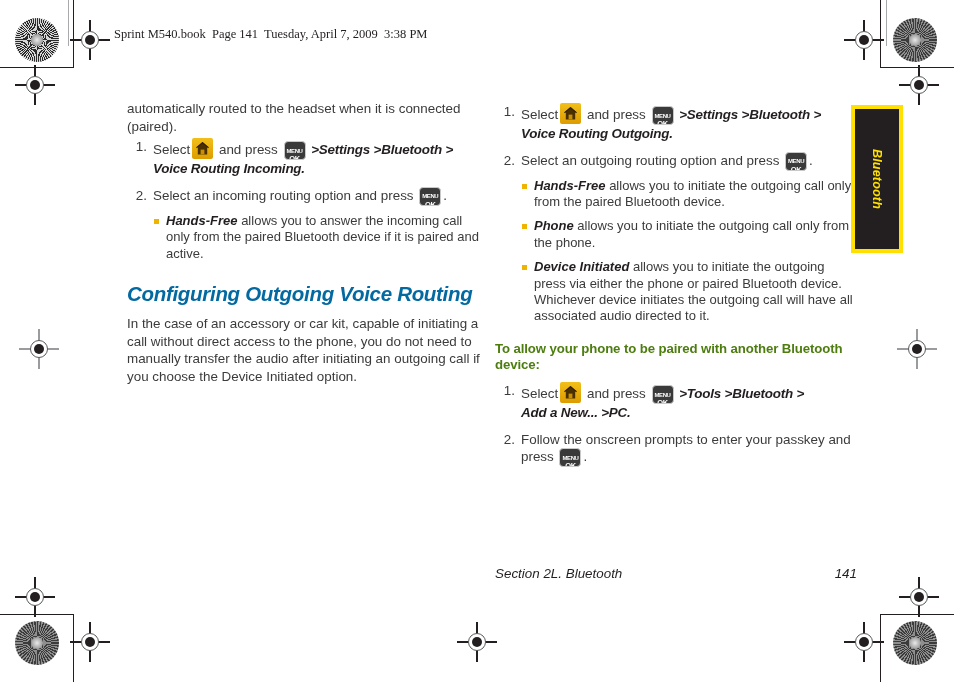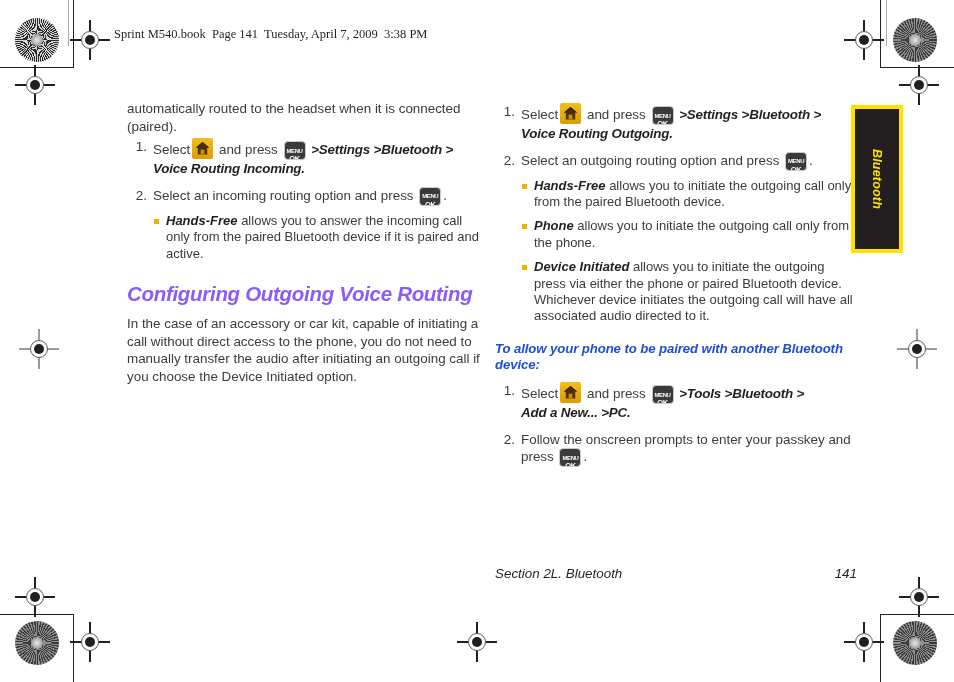--- a/index.html
+++ b/index.html
@@ -74,33 +74,32 @@
     margin: 0 0 2px 0;
     font-size: 13.4px;
     line-height: 17.6px;
     color: #3b3b3b;
   }
 
   .note-italic {
     margin: 0 0 8px 0;
     font-size: 13.2px;
     line-height: 16.6px;
-    font-style: italic;
     font-weight: bold;
-    color: #1d4ed8;
+    color: #4d7c0f;
     letter-spacing: -0.1px;
   }
 
   h2.section-head {
     margin: 20px 0 9px 0;
     font-size: 20.5px;
     line-height: 24px;
     font-style: italic;
     font-weight: bold;
-    color: #8b5cf6;
+    color: #0369a1;
     letter-spacing: -0.3px;
   }
 
   
   ol.steps { margin: 3px 0 0 0; padding: 0; list-style: none; counter-reset: stp; }
   ol.steps > li {
     position: relative;
     margin: 0 0 9px 0;
     padding-left: 26px;
     font-size: 13.4px;

